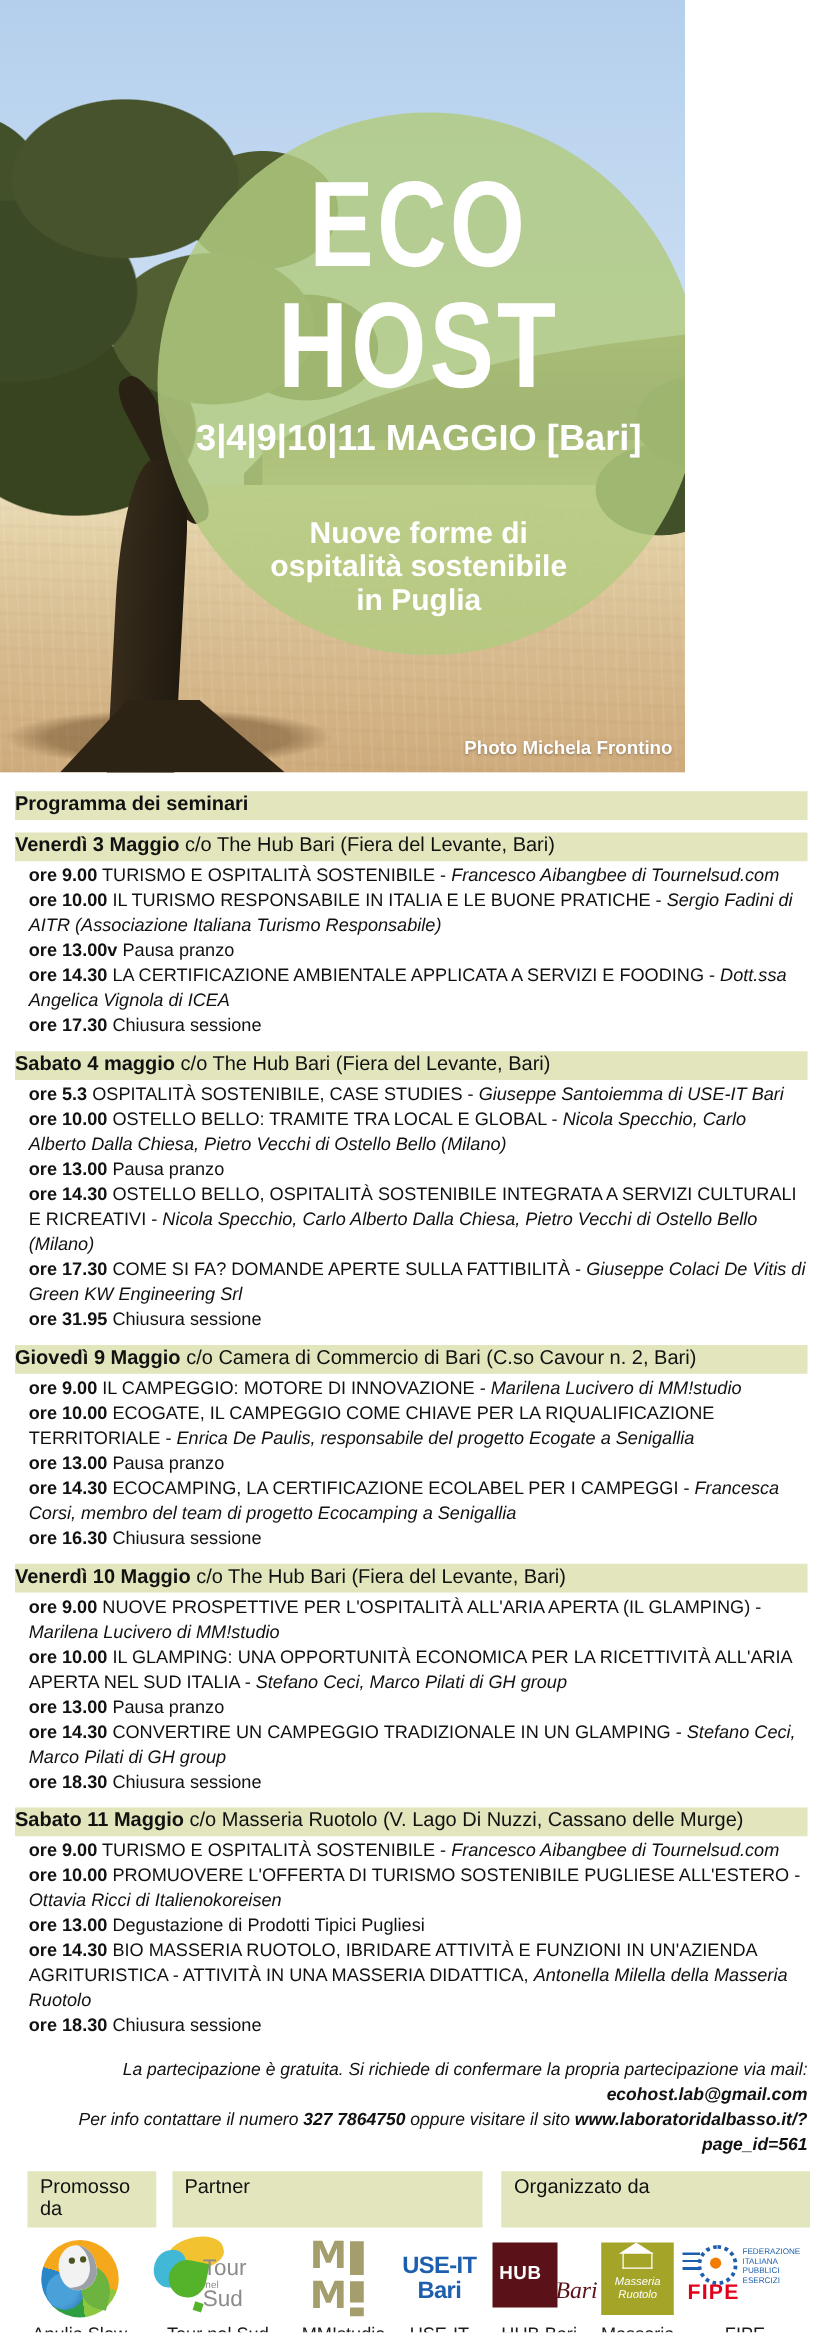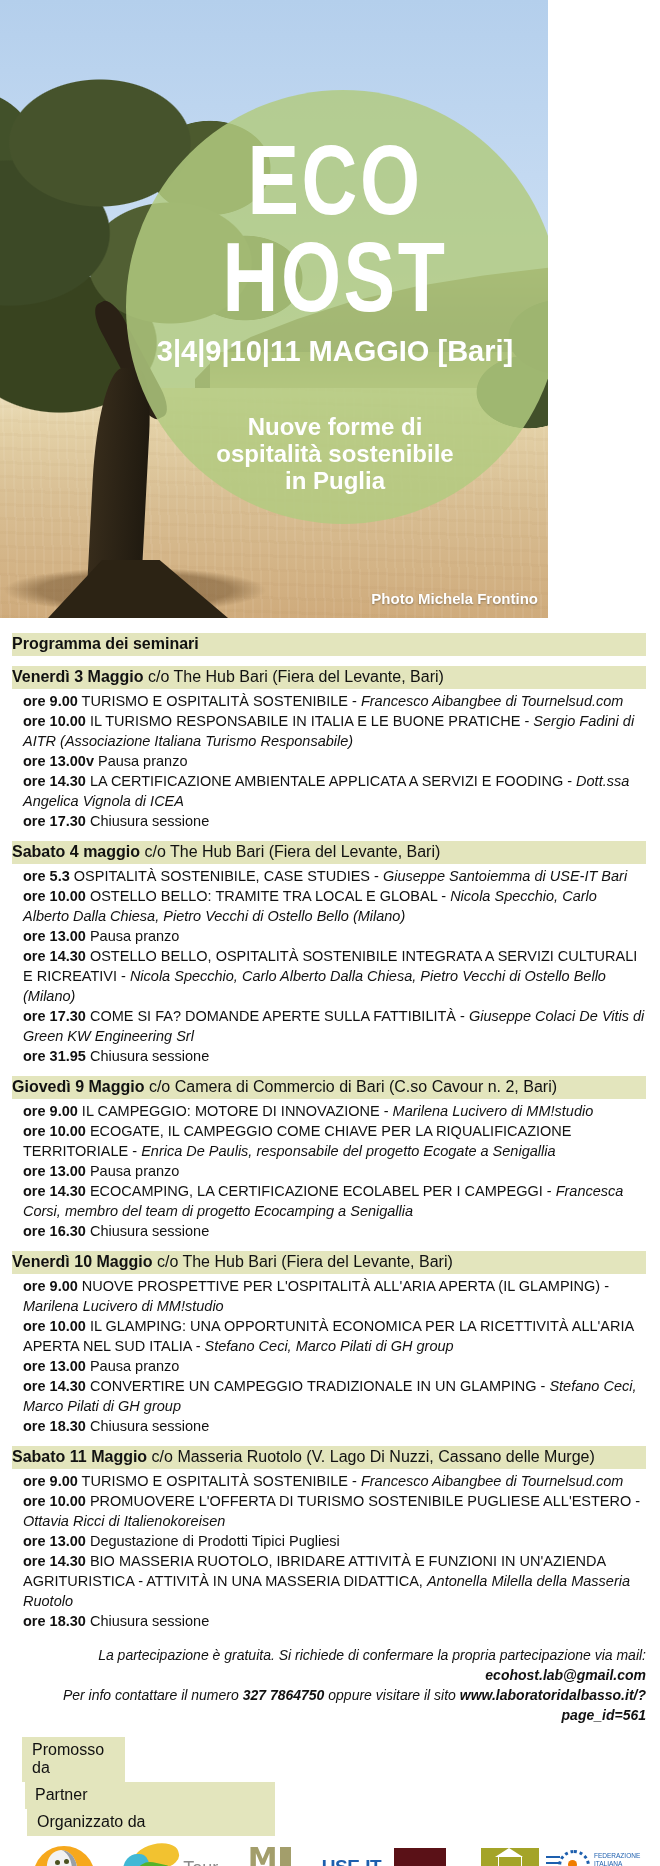--- a/index.html
+++ b/index.html
@@ -63,21 +63,21 @@
   p.item{margin:0 2px 0 11px;font-size:14.5px;line-height:20px;}
   .seg-b{font-weight:bold;}
   .seg-i{font-style:italic;}
   .seg-bi{font-weight:bold;font-style:italic;}
   .seg-n{}
 
   
   .contact{margin:14px 14px 0 14px;text-align:right;font-size:14px;line-height:20px;}
 
   
-  .group-bars{display:flex;margin:12px 12px 0 12px;flex-direction:column;}
+  .group-bars{display:flex;margin:12px 12px 0 12px;}
   .gbar{background:#e3e5bd;font-size:16px;padding:4px 0 5px 10px;box-sizing:border-box;}
   .gbar-promosso{width:103px;margin-left:10px;}
   .gbar-organizzato{width:248px;margin-left:15px;}
   .gbar-partner{width:250px;margin-left:13px;}
   .logo-row{display:flex;justify-content:space-between;align-items:flex-start;margin:8px 14px 0 14px;}
   .logo-cell{text-align:center;}
   .logo-art{height:66px;display:flex;align-items:center;justify-content:center;position:relative;}
   .logo-caption{font-size:14.5px;line-height:16px;color:#1a1a1a;margin-top:4px;}
 
   
@@ -90,33 +90,33 @@
       border-radius:0 70% 0 70%;transform:rotate(14deg);}
   .ap-owl{position:absolute;left:14px;top:4px;width:30px;height:36px;background:#f2f2f2;
       border-radius:50% 50% 45% 45%;transform:rotate(-12deg);box-shadow:inset -5px -3px 0 #9aa0a6;}
   .ap-eye{position:absolute;width:5px;height:5px;border-radius:50%;background:#4b5320;}
   
   .tour{position:relative;width:118px;height:66px;}
   .tn-hand{position:absolute;left:18px;top:0;width:46px;height:26px;background:#f2c230;border-radius:50% 50% 40% 40%;transform:rotate(-14deg);}
   .tn-blue{position:absolute;left:8px;top:10px;width:26px;height:30px;background:#41b8d5;border-radius:60% 40% 50% 50%;}
   .tn-green{position:absolute;left:20px;top:18px;width:30px;height:30px;background:#54b32a;border-radius:50% 0 50% 50%;transform:rotate(12deg);}
   .tn-dot{position:absolute;left:40px;top:52px;width:7px;height:7px;background:#54b32a;transform:rotate(18deg);}
-  .tn-text{position:absolute;left:68px;top:16px;color:#8b8b8b;text-align:left;line-height:16px;}
+  .tn-text{position:absolute;left:47px;top:16px;color:#8b8b8b;text-align:left;line-height:16px;}
   .tn-text .big{font-size:18px;}
   .tn-text .small{font-size:8px;display:block;line-height:7px;margin-left:2px;}
   
   .mm{position:relative;width:58px;height:64px;color:#a39e6b;font-weight:bold;}
   .mm-m{position:absolute;font-size:30px;line-height:28px;font-family:"DejaVu Sans",sans-serif;}
   .mm-bar{position:absolute;background:#a39e6b;}
   
   .useit{color:#1d5fae;font-weight:bold;line-height:20px;font-size:19px;letter-spacing:-.5px;}
   
   .hub{position:relative;width:86px;height:58px;}
   .hub-sq{position:absolute;left:6px;top:0;width:52px;height:52px;background:#5a1117;}
-  .hub-txt{position:absolute;left:11px;top:32px;color:#fff;font-weight:bold;font-size:15px;letter-spacing:.5px;}
+  .hub-txt{position:absolute;left:11px;top:16px;color:#fff;font-weight:bold;font-size:15px;letter-spacing:.5px;}
   .hub-bari{position:absolute;left:56px;top:28px;color:#5a1117;font-size:19px;font-style:italic;font-family:"Liberation Serif",serif;}
   
   .masseria{position:relative;width:58px;height:58px;background:#a4a428;color:#fff;}
   .ms-house{position:absolute;left:17px;top:8px;width:22px;height:12px;border:1.5px solid #fff;border-top:none;}
   .ms-roof{position:absolute;left:14px;top:0;width:0;height:0;border-left:14px solid rgba(0,0,0,0);border-right:14px solid rgba(0,0,0,0);border-bottom:9px solid #fff;}
   .ms-name{position:absolute;left:0;top:26px;width:58px;font-size:9px;line-height:10px;font-style:italic;}
   
   .fipe{position:relative;width:100px;height:58px;text-align:left;}
   .fp-circle{position:absolute;left:12px;top:2px;width:26px;height:26px;border-radius:50%;border:3px dotted #1d5fae;}
   .fp-core{position:absolute;left:22px;top:12px;width:9px;height:9px;border-radius:50%;background:#f07d00;}

